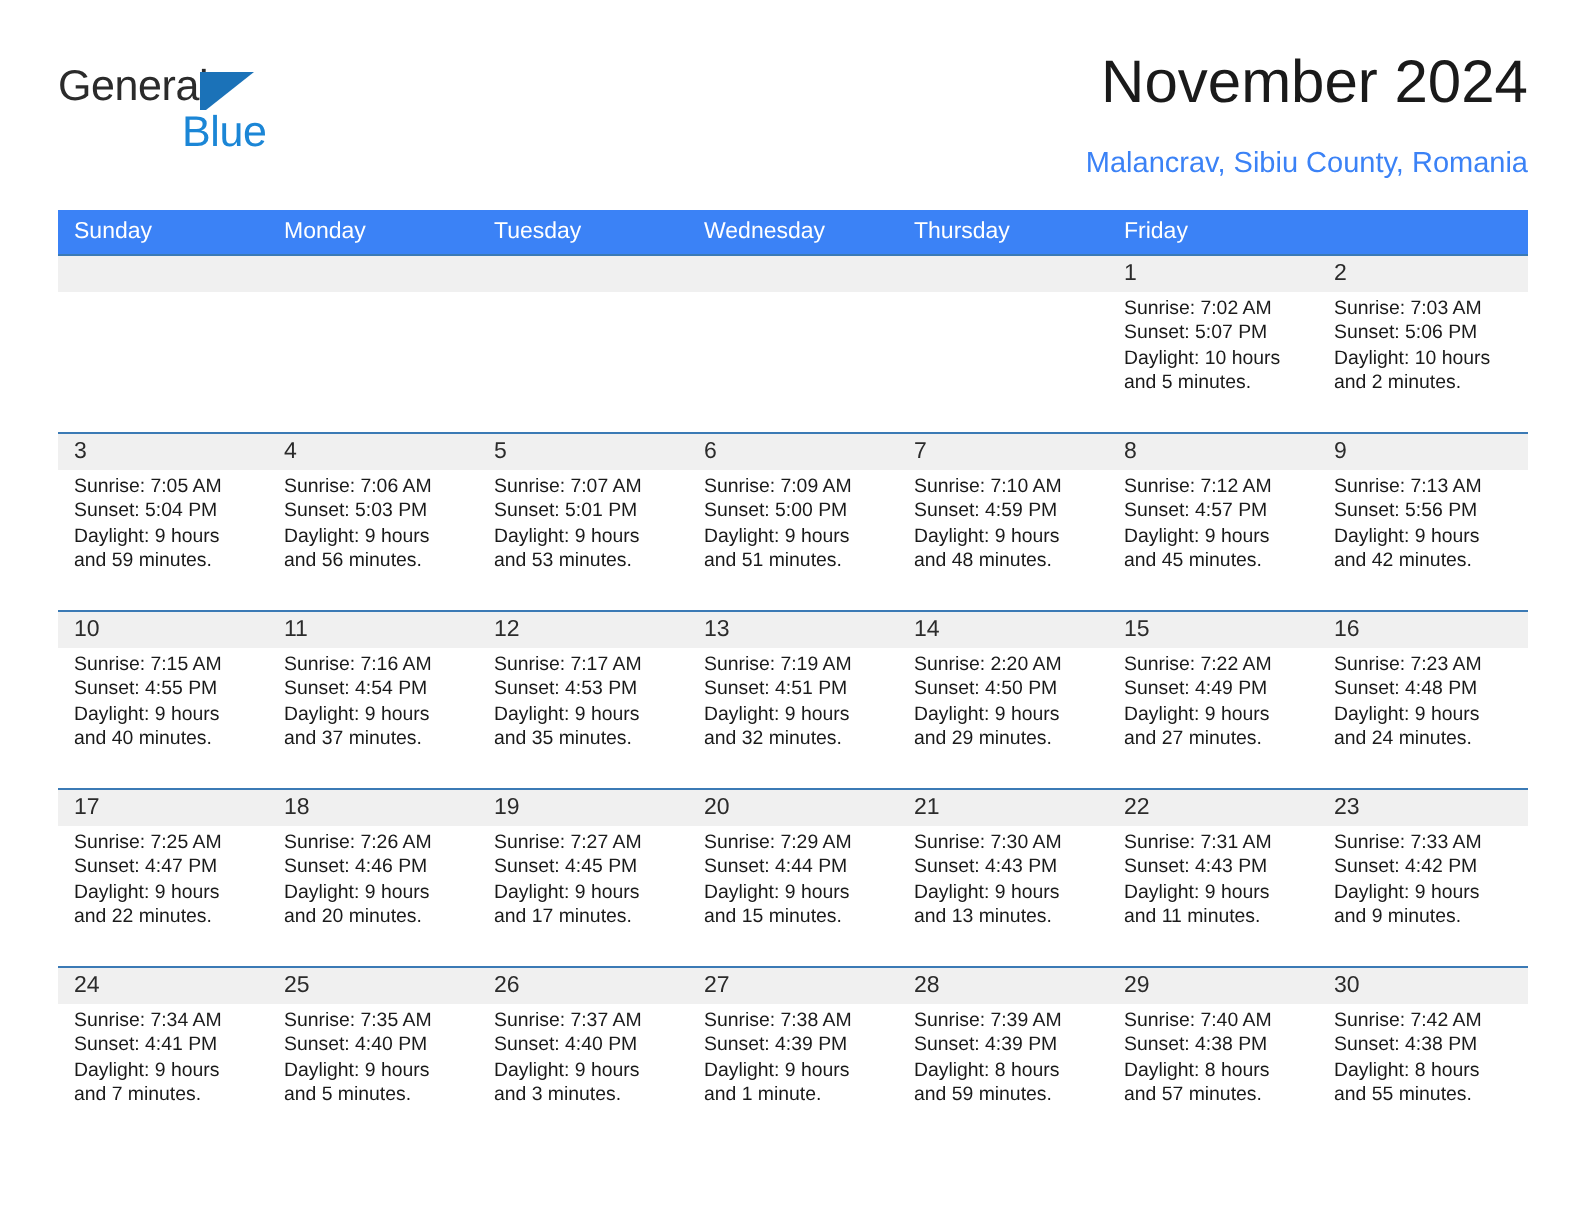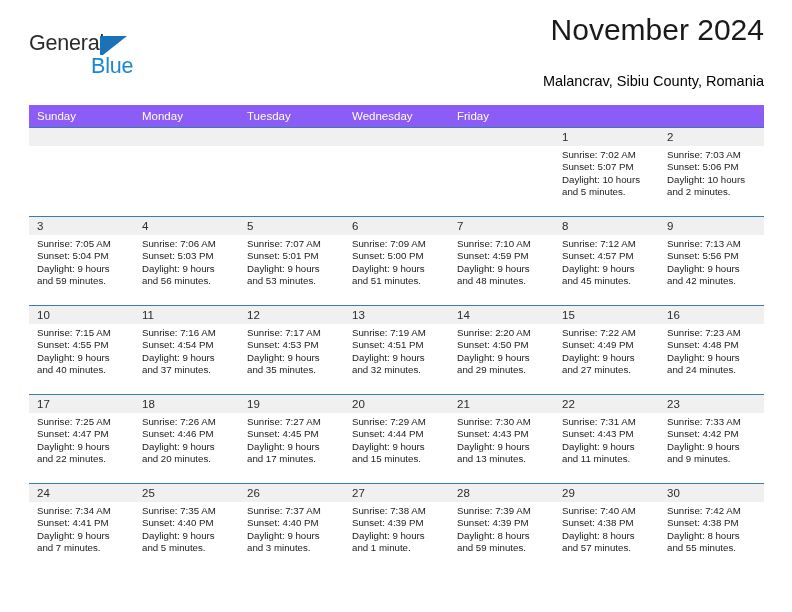--- a/index.html
+++ b/index.html
@@ -69,49 +69,49 @@
     left: 62px;
     top: 23px;
     font-size: 21.5px;
     letter-spacing: -0.2px;
     color: #1b86d6;
     line-height: 24px;
   }
   .title-block {
     position: absolute;
     right: 28px;
-    top: 12px;
+    top: 24px;
     text-align: right;
   }
   .month-title {
     font-size: 30px;
     font-weight: normal;
     color: #1a1a1a;
     line-height: 36px;
     white-space: nowrap;
   }
   .location-subtitle {
     font-size: 14.5px;
-    color: #000000;
+    color: #3b82f6;
     line-height: 20px;
-    margin-top: 23px;
+    margin-top: 12px;
     white-space: nowrap;
   }
 
   
   .calendar {
     position: absolute;
     left: 29px;
     top: 105px;
     width: 735px;
   }
   .weekday-header {
     display: flex;
     width: 735px;
-    background: #8b5cf6;
+    background: #3b82f6;
     height: 22px;
   }
   .weekday-cell {
     flex: 0 0 105px;
     width: 105px;
     box-sizing: border-box;
     padding-left: 8px;
     color: #ffffff;
     font-size: 11.5px;
     line-height: 22px;
@@ -175,20 +175,21 @@
 
   </div>
 
   <div class="calendar">
 
     <div class="weekday-header">
       <div class="weekday-cell">Sunday</div>
       <div class="weekday-cell">Monday</div>
       <div class="weekday-cell">Tuesday</div>
       <div class="weekday-cell">Wednesday</div>
+      <div class="weekday-cell">Thursday</div>
       <div class="weekday-cell">Friday</div>
     </div>
 
     <div class="week-row">
       <div class="day-cell empty">
         <div class="day-number-band"></div>
 
       </div>
       <div class="day-cell empty">
         <div class="day-number-band"></div>

